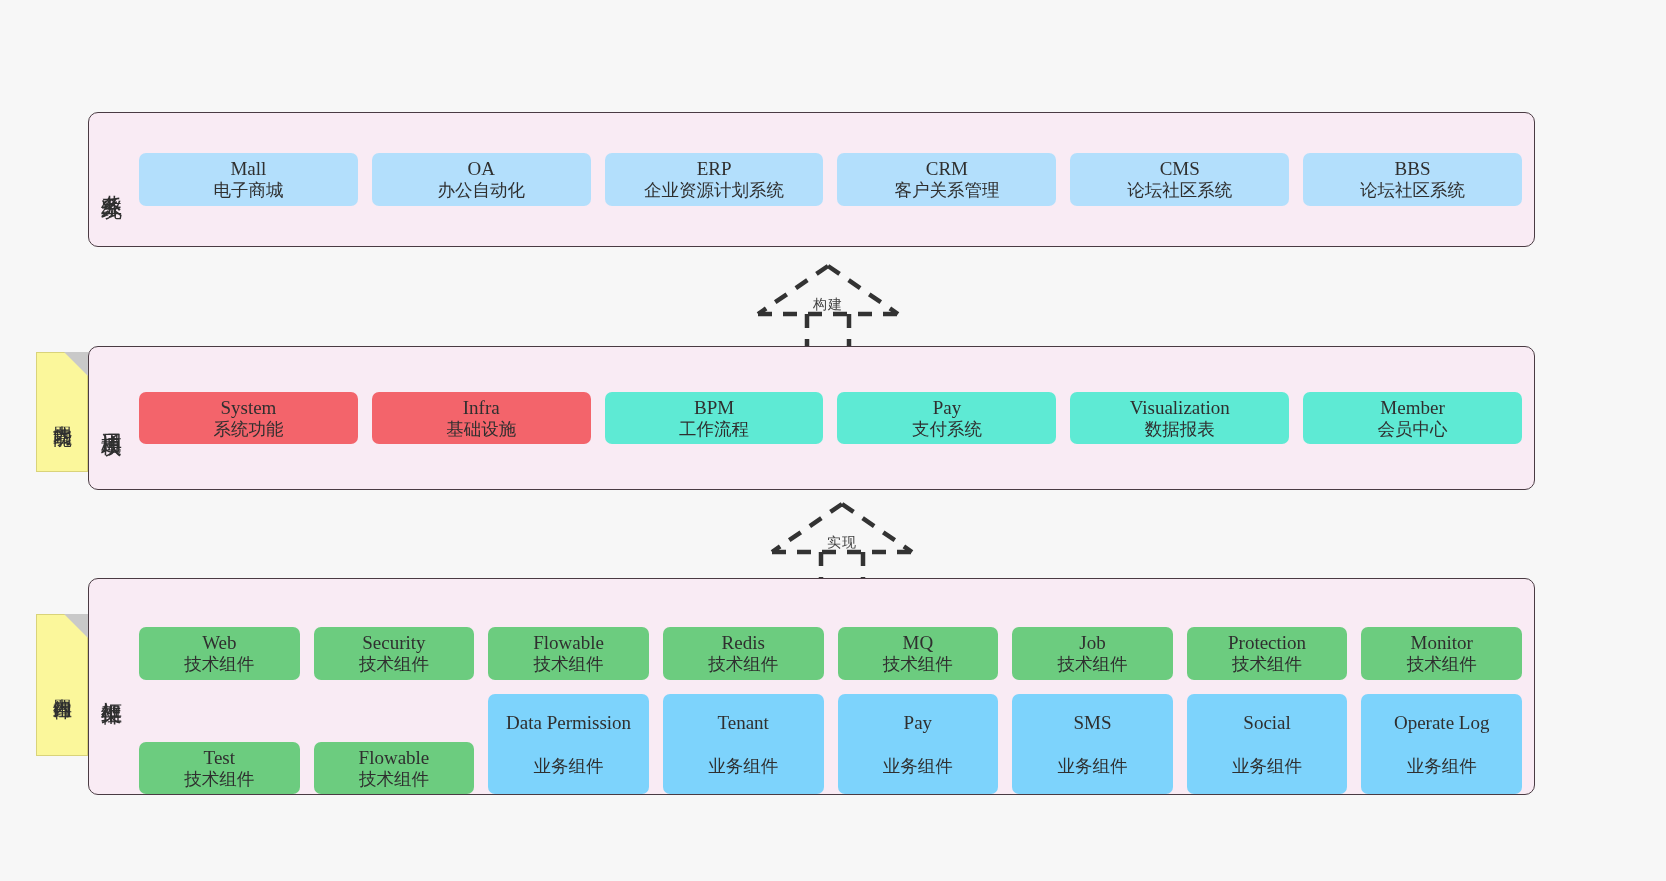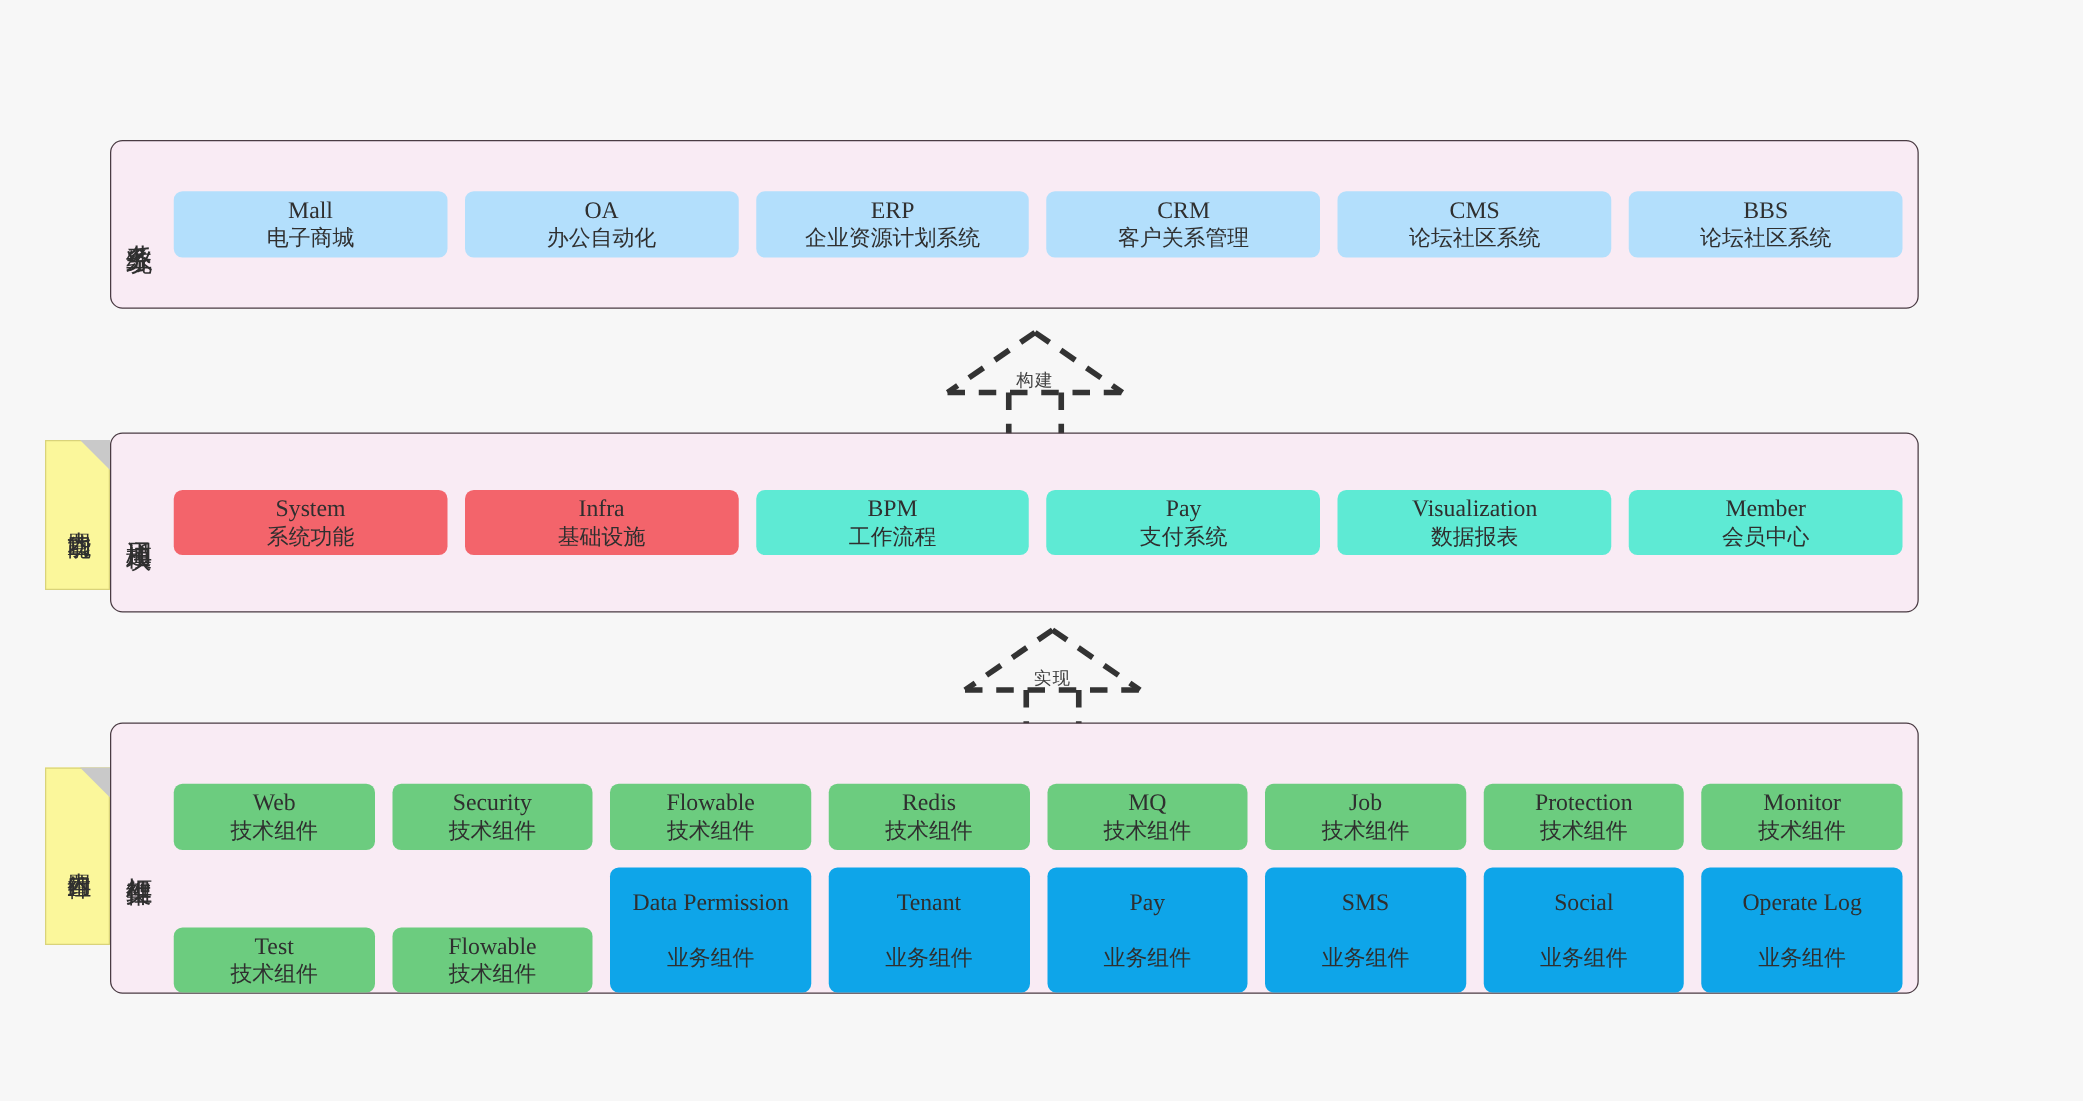--- a/index.html
+++ b/index.html
@@ -83,21 +83,21 @@
   }
   .node .n-sub {
     font-size: 17.5px;
     color: #2f2f2f;
   }
 
   .blue      { background: #b3dffc; }
   .red-dark  { background: #f3646b; }
   .red-light { background: #5eead4; }
   .grn-dark  { background: #6ccc7f; margin-top: 48px; }
-  .grn-light { background: #0ea5e9; gap: 22px; }
+  .grn-light { background: #7dd3fc; gap: 22px; }
 
   
   .sticky {
     position: absolute;
     width: 52px;
     background: #fbf79b;
     border: 1px solid #d9d37a;
     display: flex;
     align-items: center;
     justify-content: center;

